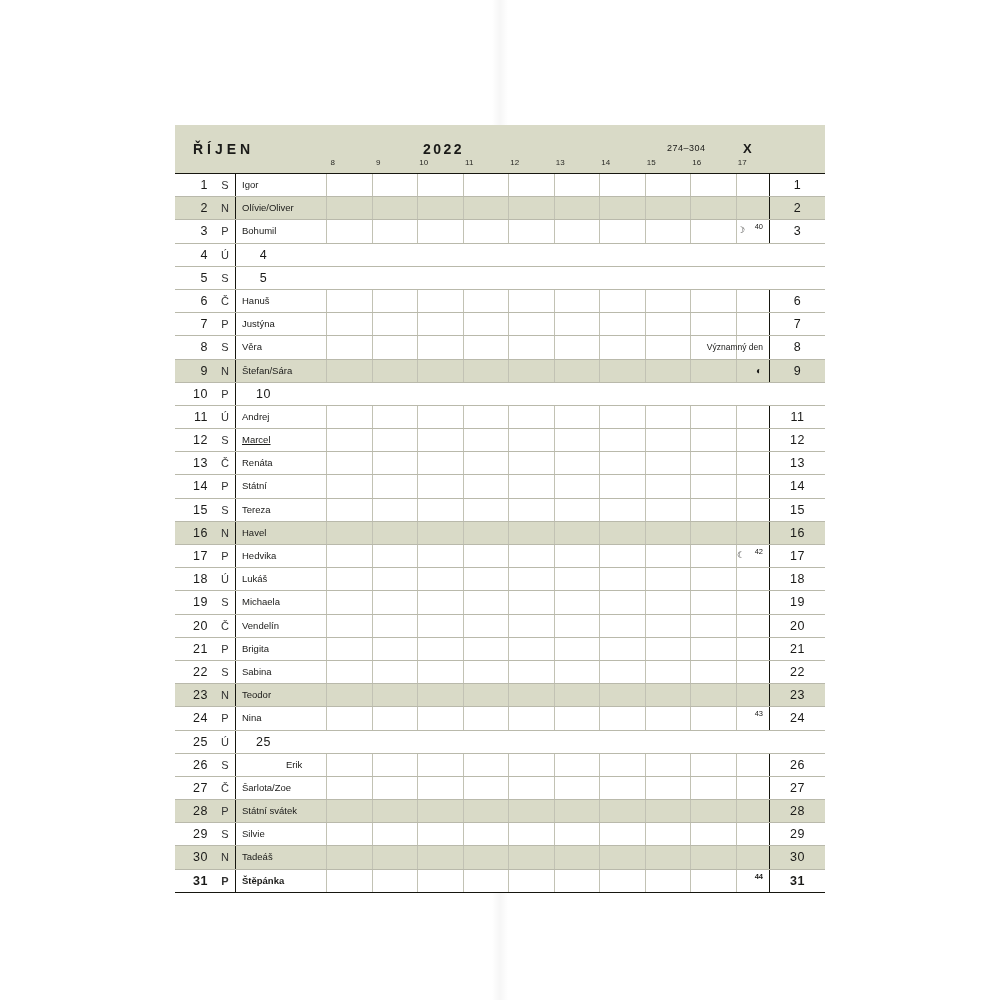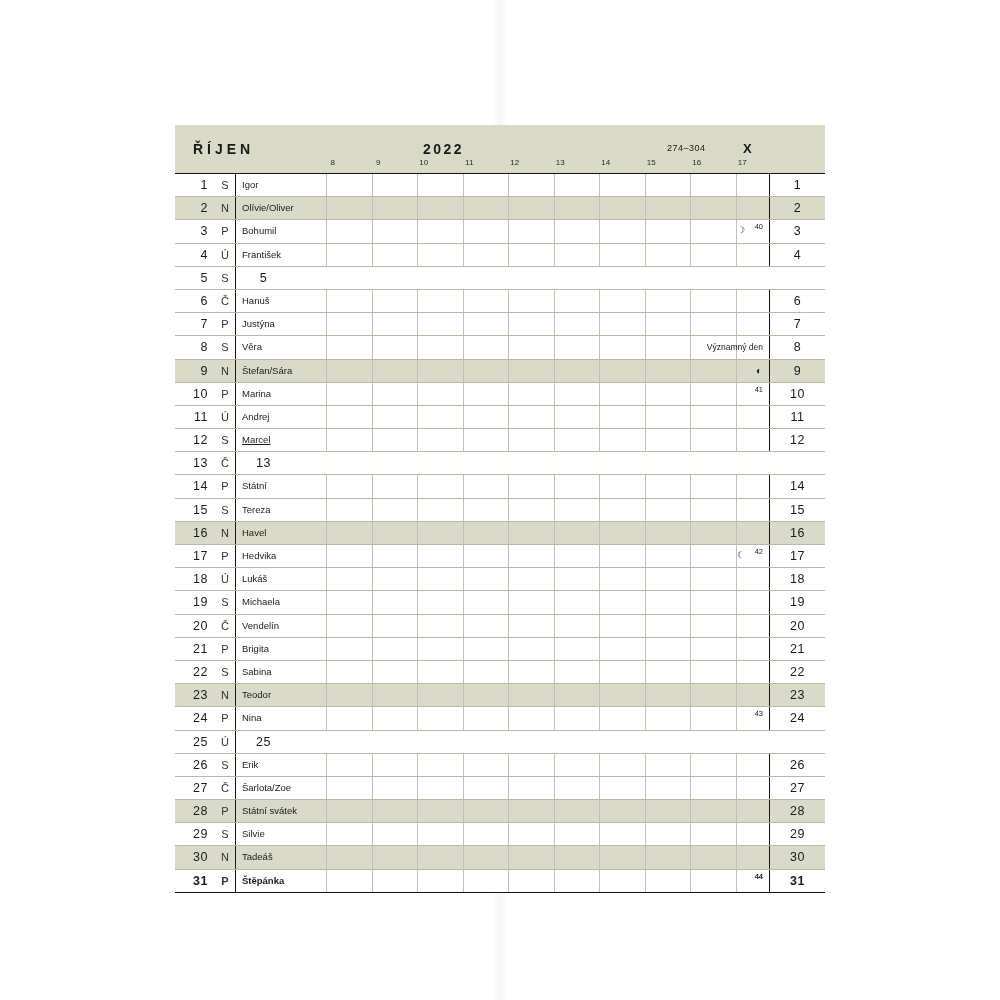--- a/index.html
+++ b/index.html
@@ -262,32 +262,20 @@
             <i style="left: 363px;"></i>
             <i style="left: 408.5px;"></i>
             <i style="left: 454px;"></i>
             <i style="left: 499.5px;"></i>
           </div><span style="position: relative;">Bohumil</span><span class="weeknum">40</span><span class="moon">☽</span></div>
         <div class="c-right">3</div>
       </div>
       <div class="row">
         <div class="c-daynum">4</div>
         <div class="c-dayletter">Ú</div>
-        <div class="c-name"><div class="hourlines">
-            <i style="left: 90px;"></i>
-            <i style="left: 135.5px;"></i>
-            <i style="left: 181px;"></i>
-            <i style="left: 226.5px;"></i>
-            <i style="left: 272px;"></i>
-            <i style="left: 317.5px;"></i>
-            <i style="left: 363px;"></i>
-            <i style="left: 408.5px;"></i>
-            <i style="left: 454px;"></i>
-            <i style="left: 499.5px;"></i>
-          </div><span style="position: relative;">František</span></div>
         <div class="c-right">4</div>
       </div>
       <div class="row">
         <div class="c-daynum">5</div>
         <div class="c-dayletter">S</div>
         <div class="c-right">5</div>
       </div>
       <div class="row">
         <div class="c-daynum">6</div>
         <div class="c-dayletter">Č</div>
@@ -352,32 +340,20 @@
             <i style="left: 363px;"></i>
             <i style="left: 408.5px;"></i>
             <i style="left: 454px;"></i>
             <i style="left: 499.5px;"></i>
           </div><span style="position: relative;">Štefan/Sára</span><span class="sym-right">◐</span></div>
         <div class="c-right">9</div>
       </div>
       <div class="row">
         <div class="c-daynum">10</div>
         <div class="c-dayletter">P</div>
-        <div class="c-name"><div class="hourlines">
-            <i style="left: 90px;"></i>
-            <i style="left: 135.5px;"></i>
-            <i style="left: 181px;"></i>
-            <i style="left: 226.5px;"></i>
-            <i style="left: 272px;"></i>
-            <i style="left: 317.5px;"></i>
-            <i style="left: 363px;"></i>
-            <i style="left: 408.5px;"></i>
-            <i style="left: 454px;"></i>
-            <i style="left: 499.5px;"></i>
-          </div><span style="position: relative;">Marina</span><span class="weeknum">41</span></div>
         <div class="c-right">10</div>
       </div>
       <div class="row">
         <div class="c-daynum">11</div>
         <div class="c-dayletter">Ú</div>
         <div class="c-name"><div class="hourlines">
             <i style="left: 90px;"></i>
             <i style="left: 135.5px;"></i>
             <i style="left: 181px;"></i>
             <i style="left: 226.5px;"></i>
@@ -403,20 +379,32 @@
             <i style="left: 363px;"></i>
             <i style="left: 408.5px;"></i>
             <i style="left: 454px;"></i>
             <i style="left: 499.5px;"></i>
           </div><span style="position: relative; text-decoration: underline;">Marcel</span></div>
         <div class="c-right">12</div>
       </div>
       <div class="row">
         <div class="c-daynum">13</div>
         <div class="c-dayletter">Č</div>
+        <div class="c-name"><div class="hourlines">
+            <i style="left: 90px;"></i>
+            <i style="left: 135.5px;"></i>
+            <i style="left: 181px;"></i>
+            <i style="left: 226.5px;"></i>
+            <i style="left: 272px;"></i>
+            <i style="left: 317.5px;"></i>
+            <i style="left: 363px;"></i>
+            <i style="left: 408.5px;"></i>
+            <i style="left: 454px;"></i>
+            <i style="left: 499.5px;"></i>
+          </div><span style="position: relative;">Renáta</span></div>
         <div class="c-right">13</div>
       </div>
       <div class="row">
         <div class="c-daynum">14</div>
         <div class="c-dayletter">P</div>
         <div class="c-name"><div class="hourlines">
             <i style="left: 90px;"></i>
             <i style="left: 135.5px;"></i>
             <i style="left: 181px;"></i>
             <i style="left: 226.5px;"></i>
@@ -611,21 +599,21 @@
             <i style="left: 90px;"></i>
             <i style="left: 135.5px;"></i>
             <i style="left: 181px;"></i>
             <i style="left: 226.5px;"></i>
             <i style="left: 272px;"></i>
             <i style="left: 317.5px;"></i>
             <i style="left: 363px;"></i>
             <i style="left: 408.5px;"></i>
             <i style="left: 454px;"></i>
             <i style="left: 499.5px;"></i>
-          </div><span style="position: relative;">Erik</span></div>
+          </div><span style="position: relative; margin-left: 44px;">Erik</span></div>
         <div class="c-right">26</div>
       </div>
       <div class="row">
         <div class="c-daynum">27</div>
         <div class="c-dayletter">Č</div>
         <div class="c-name"><div class="hourlines">
             <i style="left: 90px;"></i>
             <i style="left: 135.5px;"></i>
             <i style="left: 181px;"></i>
             <i style="left: 226.5px;"></i>

